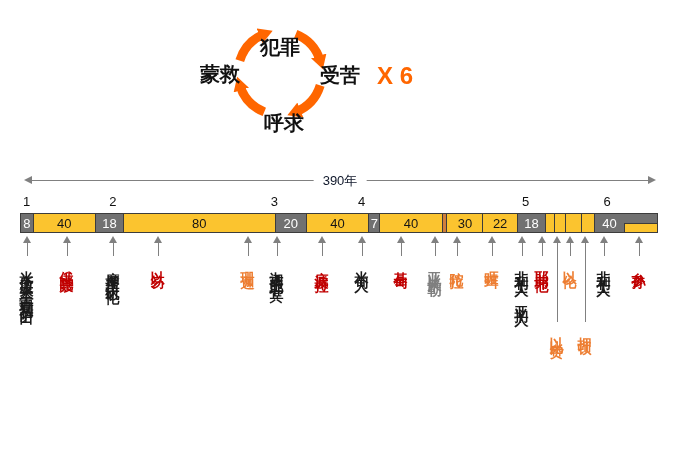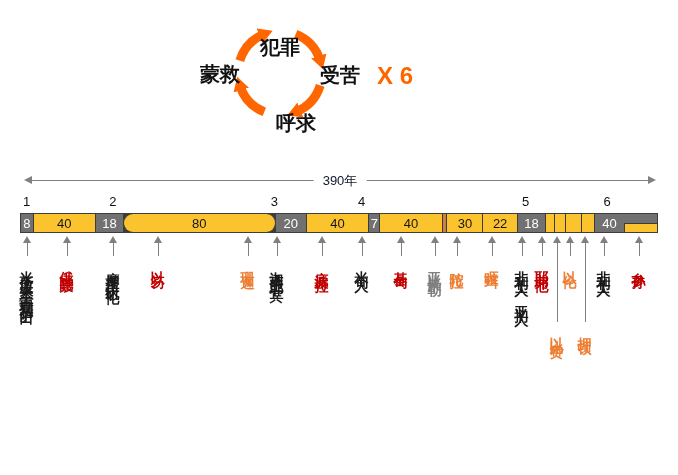--- a/index.html
+++ b/index.html
@@ -67,21 +67,21 @@
     </defs>
     <g style="stroke:var(--orange);" stroke-width="9" fill="none">
       <path d="M44.8,57.7 A42,42 0 0 1 69.3,31.1" marker-end="url(#ah)"></path>
       <path d="M100.7,31.1 A42,42 0 0 1 125.2,57.7" marker-end="url(#ah)"></path>
       <path d="M125.2,82.3 A42,42 0 0 1 100.7,108.9" marker-end="url(#ah)"></path>
       <path d="M69.3,108.9 A42,42 0 0 1 44.8,82.3" marker-end="url(#ah)"></path>
     </g>
   </svg>
   <div class="cyc" style="left:280px;top:10px;margin-top:24px;">犯罪</div>
   <div class="cyc" style="left:340px;top:62px;">受苦</div>
-  <div class="cyc" style="left:296px;top:110px;">呼求</div>
+  <div class="cyc" style="left:284px;top:110px;">呼求</div>
   <div class="cyc" style="left:220px;top:61px;">蒙救</div>
   <div class="multiplier">X 6</div>
 
   <div class="span-arrow">
     <div class="span-line"></div>
     <div class="tri tri-left"></div>
     <div class="tri tri-right"></div>
     <span class="span-label">390年</span>
   </div>
 
@@ -96,21 +96,21 @@
   <div id="bar">
       <div class="seg oppressor" style="width: 13.0462px;">
         <span class="seg-label">8</span>
       </div>
       <div class="seg judge" style="width: 65.2308px;">
         <span class="seg-label">40</span>
       </div>
       <div class="seg oppressor" style="width: 29.3538px;">
         <span class="seg-label">18</span>
       </div>
-      <div class="seg judge" style="width: 158px; border-radius: 9px;">
+      <div class="seg judge" style="width: 158px;">
         <span class="seg-label">80</span>
       </div>
       <div class="seg oppressor" style="width: 32.6154px;">
         <span class="seg-label">20</span>
       </div>
       <div class="seg judge" style="width: 65.2308px;">
         <span class="seg-label">40</span>
       </div>
       <div class="seg oppressor" style="width: 11.4154px;">
         <span class="seg-label">7</span>

